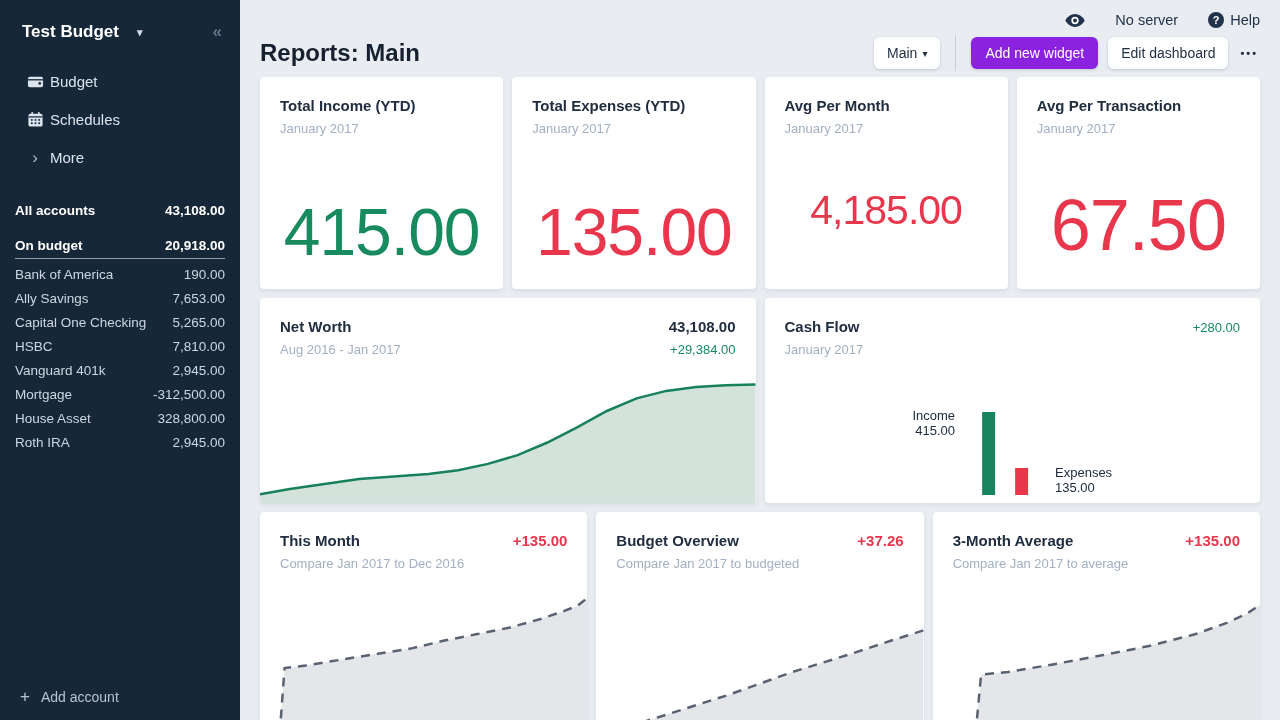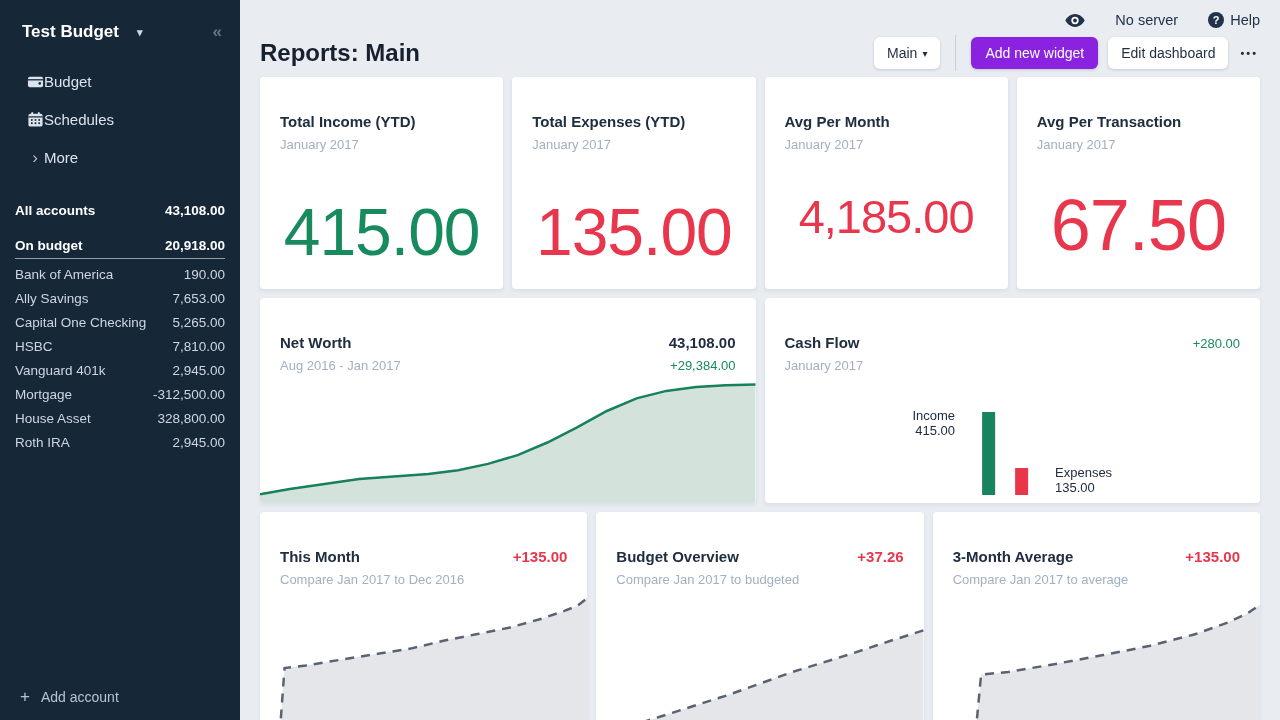--- a/index.html
+++ b/index.html
@@ -7,21 +7,21 @@
   body { display:flex; font-family:"Liberation Sans", sans-serif; background:#e9edf2; }
 
   
   .sidebar { width:240px; flex:0 0 240px; background:#162738; color:#d9e1ea; position:relative; }
   .sb-header { display:flex; align-items:center; justify-content:space-between; padding:22px 18px 16px 22px; }
   .sb-title { font-size:17px; font-weight:bold; color:#fff; display:flex; align-items:center; gap:18px; cursor:pointer; }
   .sb-caret { font-size:11px; color:#cfd8e2; }
   .collapse { color:#64788c; font-size:17px; font-weight:bold; cursor:pointer; }
 
   .menu { margin-top:4px; }
-  .menu-item { display:flex; align-items:center; gap:0; height:38px; padding-left:22px; font-size:15px; color:#dbe3ec; cursor:pointer; border-left:4px solid transparent; }
+  .menu-item { display:flex; align-items:center; gap:6px; height:38px; padding-left:22px; font-size:15px; color:#dbe3ec; cursor:pointer; border-left:4px solid transparent; }
   .menu-item.selected { background:#25394e; border-left-color:#a775f1; color:#b78af5; }
   .mi-icon { width:18px; display:flex; justify-content:center; }
   .mi-icon svg { display:block; }
   .chev { font-size:17px; color:#aeb9c6; line-height:1; }
 
   .accounts { margin-top:22px; font-size:13.5px; }
   .acct-row { display:flex; justify-content:space-between; padding:4.5px 15px; color:#cdd6e0; cursor:pointer; }
   .acct-all { font-weight:bold; color:#fff; margin-bottom:14px; }
   .group-header { display:flex; justify-content:space-between; margin:16px 15px 3px; padding-bottom:5px; border-bottom:1px solid rgba(255,255,255,.55); font-weight:bold; color:#fff; cursor:pointer; }
   .add-account { position:absolute; bottom:0; left:0; right:0; padding:15px 20px; display:flex; align-items:center; gap:11px; color:#b9c3cf; font-size:14px; cursor:pointer; }
@@ -43,21 +43,21 @@
   .btn-primary { background:#8b22e0; color:#fff; padding:8px 14px; }
   .vdiv { width:1px; height:36px; background:#c7cfd9; margin:0 5px; }
   .dots { font-size:11px; font-weight:bold; letter-spacing:2px; color:#1f2d40; padding:6px 2px; cursor:pointer; }
 
   .row { display:grid; gap:9px; margin-top:9px; }
   .row1 { grid-template-columns:repeat(4,1fr); height:212px; margin-top:3px; }
   .row2 { grid-template-columns:repeat(2,1fr); height:205px; }
   .row3 { grid-template-columns:repeat(3,1fr); height:212px; }
 
   .card { background:#fff; border-radius:4px; box-shadow:0 2px 4px rgba(45,60,85,.09); position:relative; overflow:hidden; cursor:pointer; }
-  .card-pad { padding:36px 20px 0; }
+  .card-pad { padding:20px 20px 0; }
   .w-head { display:flex; justify-content:space-between; align-items:flex-start; }
   .w-title { font-size:15px; font-weight:bold; color:#202e40; }
   .w-sub { font-size:13px; color:#a2b0c2; margin-top:7px; }
   .w-val { font-size:15px; font-weight:bold; color:#202e40; text-align:right; }
   .w-change { font-size:13px; margin-top:7px; text-align:right; }
   .green-t { color:#178a5e; }
   .red-t { color:#e8374d; }
 
   .kpi-value { position:absolute; left:0; right:0; text-align:center; font-weight:normal; letter-spacing:-1px; line-height:1; }
   .chart-svg { position:absolute; left:0; right:0; bottom:0; width:100%; display:block; }
@@ -213,21 +213,21 @@
         <div class="w-title">Total Expenses (YTD)</div>
         <div class="w-sub">January 2017</div>
       </div>
       <div class="kpi-value red-t" style="font-size:66px; bottom:24px;">135.00</div>
     </div>
     <div class="card">
       <div class="card-pad">
         <div class="w-title">Avg Per Month</div>
         <div class="w-sub">January 2017</div>
       </div>
-      <div class="kpi-value red-t" style="font-size:47px; bottom:49px;margin-top:24px;">4,185.00</div>
+      <div class="kpi-value red-t" style="font-size:41px; bottom:58px;margin-top:24px;">4,185.00</div>
     </div>
     <div class="card">
       <div class="card-pad">
         <div class="w-title">Avg Per Transaction</div>
         <div class="w-sub">January 2017</div>
       </div>
       <div class="kpi-value red-t" style="font-size:72px; bottom:28px;">67.50</div>
     </div>
   </div>
 

